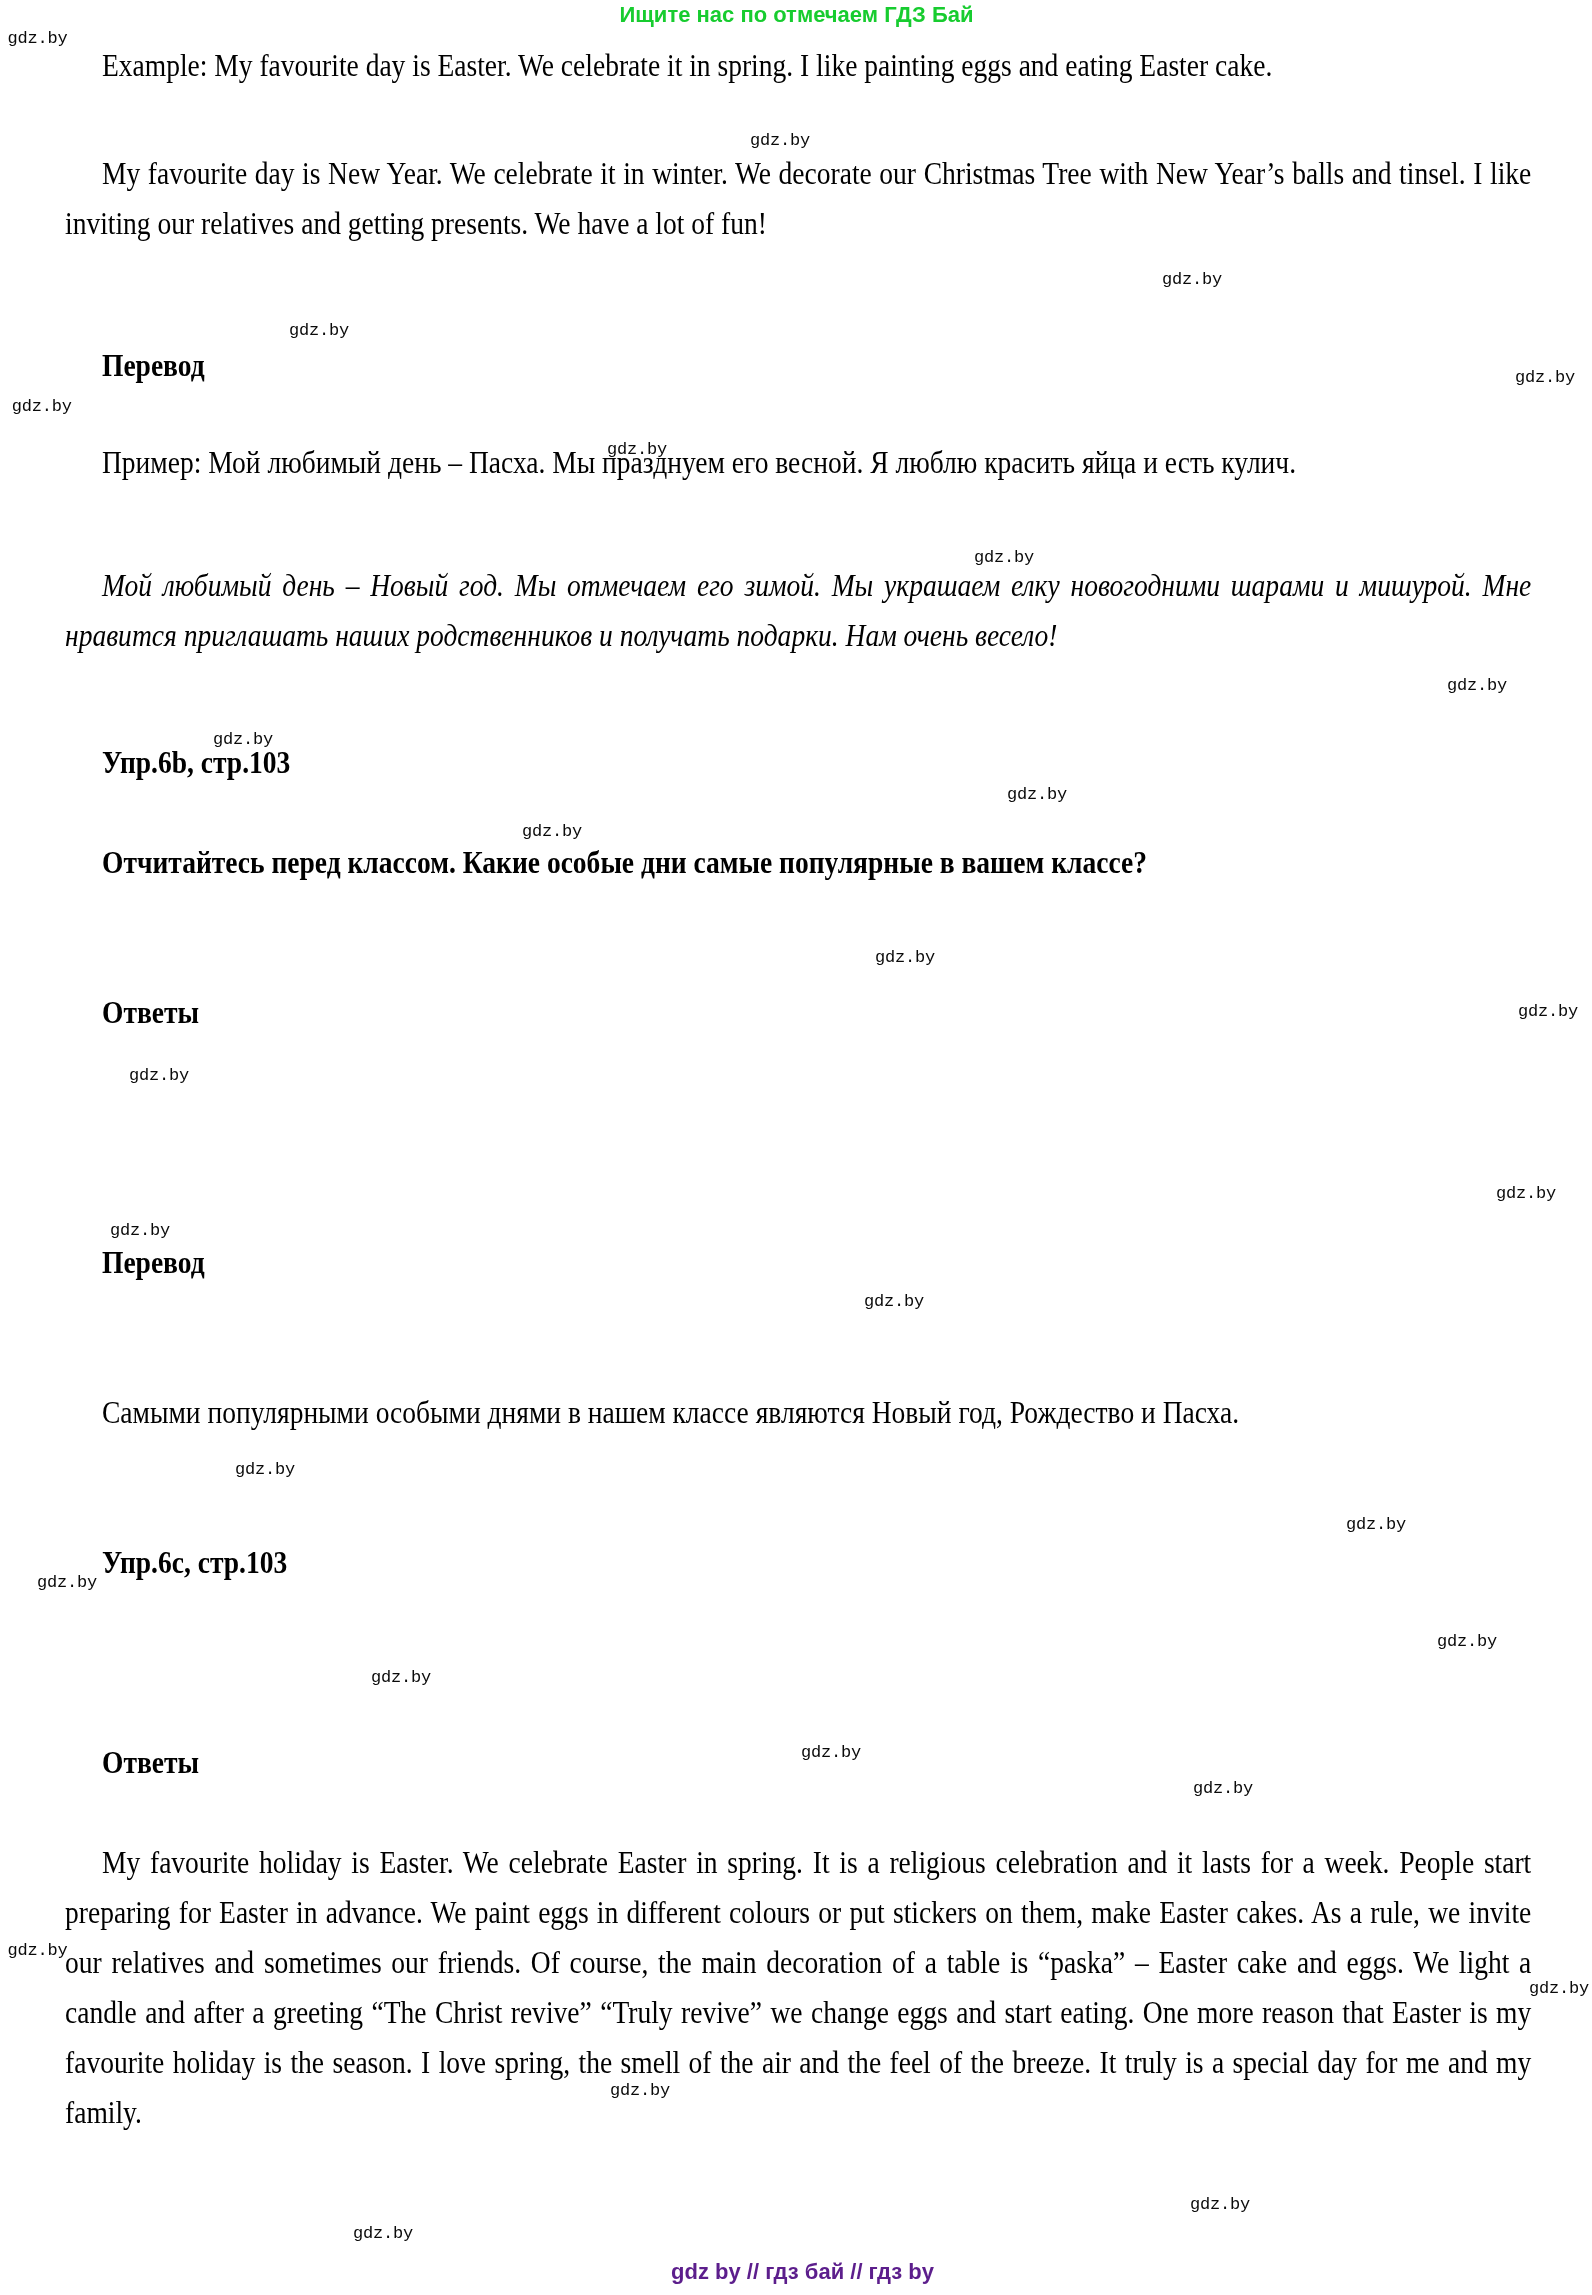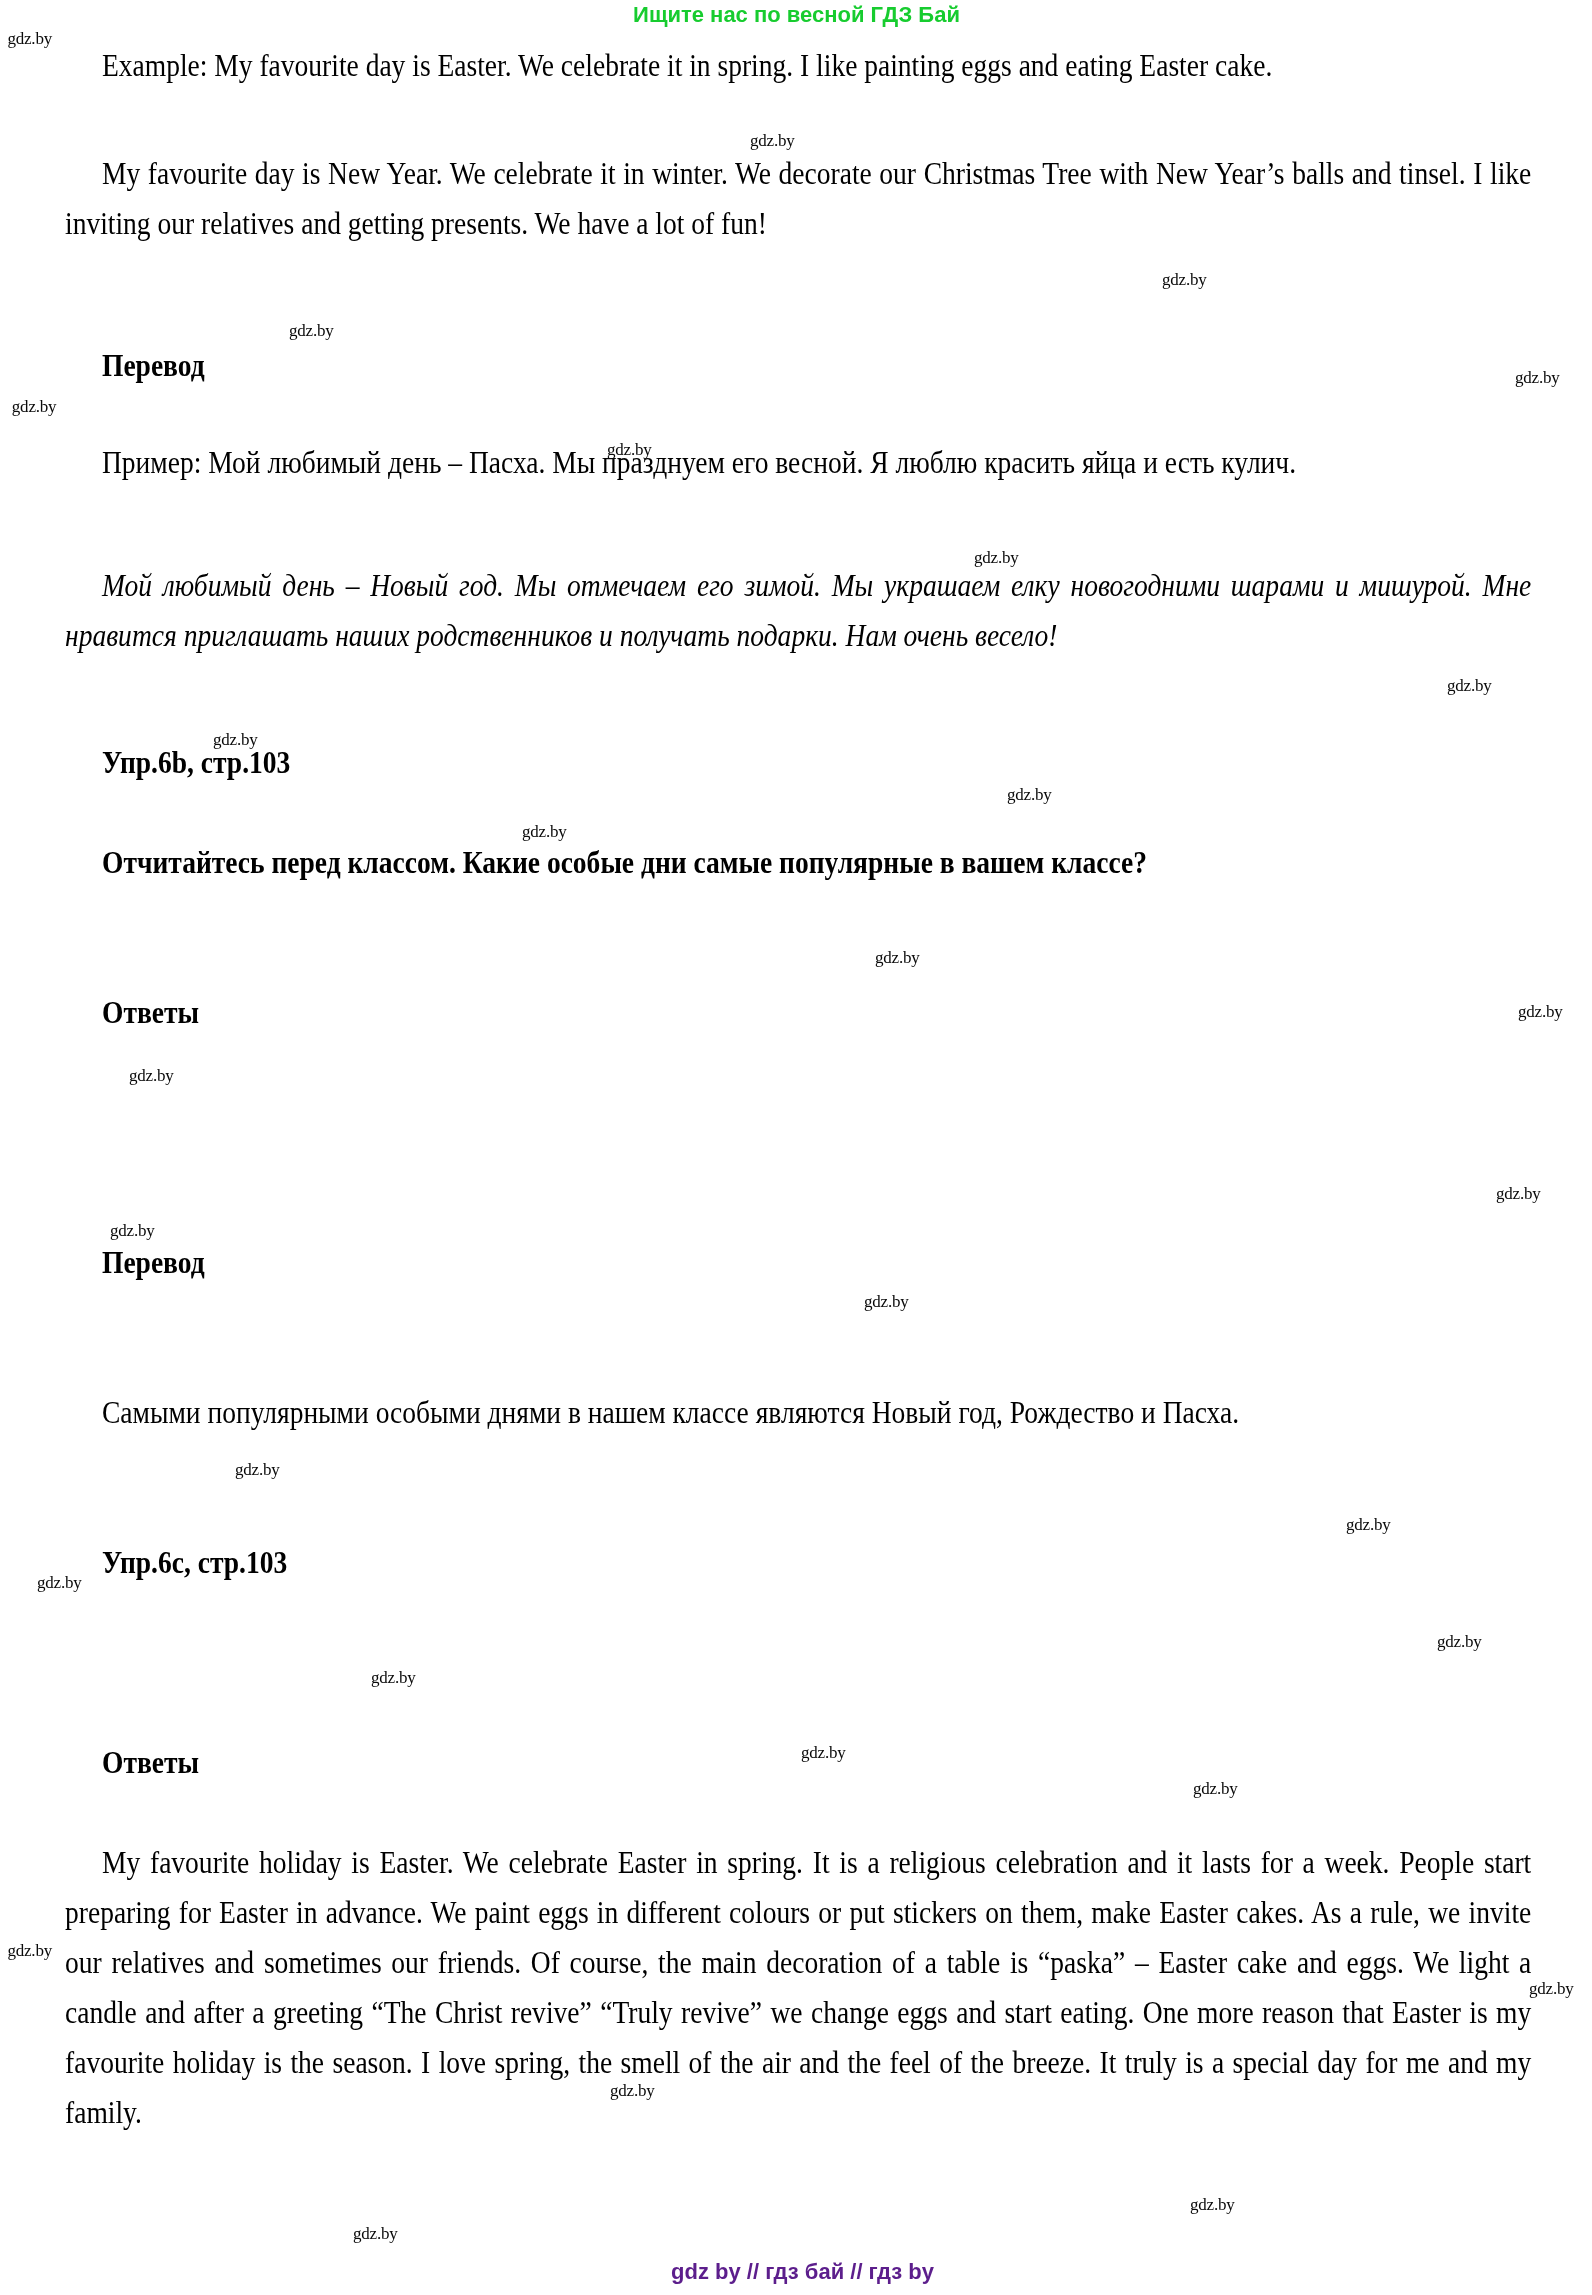--- a/index.html
+++ b/index.html
@@ -81,34 +81,34 @@
     transform: scaleX(0.86);
     transform-origin: left top;
     width: 116.3%;
   }
 
   .blk { position: absolute; left: 65px; width: 1466px; }
 
   
   .wm {
     position: absolute;
-    font-family: Liberation Serif, serif;
+    font-family: Liberation Mono, monospace;
     font-size: 17px;
     font-weight: normal;
     color: #0a0a0a;
     white-space: nowrap;
     letter-spacing: -0.2px;
   }
 </style>
 </head>
 <body>
 
 <div id="page">
 
-  <div class="banner-top">Ищите нас по весной ГДЗ Бай</div>
+  <div class="banner-top">Ищите нас по отмечаем ГДЗ Бай</div>
 
   <div class="blk" style="top:40px;">
     <p class="body">Example: My favourite day is Easter. We celebrate it in spring. I like painting eggs and eating Easter cake.</p>
   </div>
 
   <div class="blk" style="top:140px;margin-top:8px;">
     <p class="body">My favourite day is New Year. We celebrate it in winter. We decorate our Christmas Tree with New Year’s balls and tinsel. I like inviting our relatives and getting presents. We have a lot of fun!</p>
   </div>
 
   <div class="blk" style="top:340px;">

